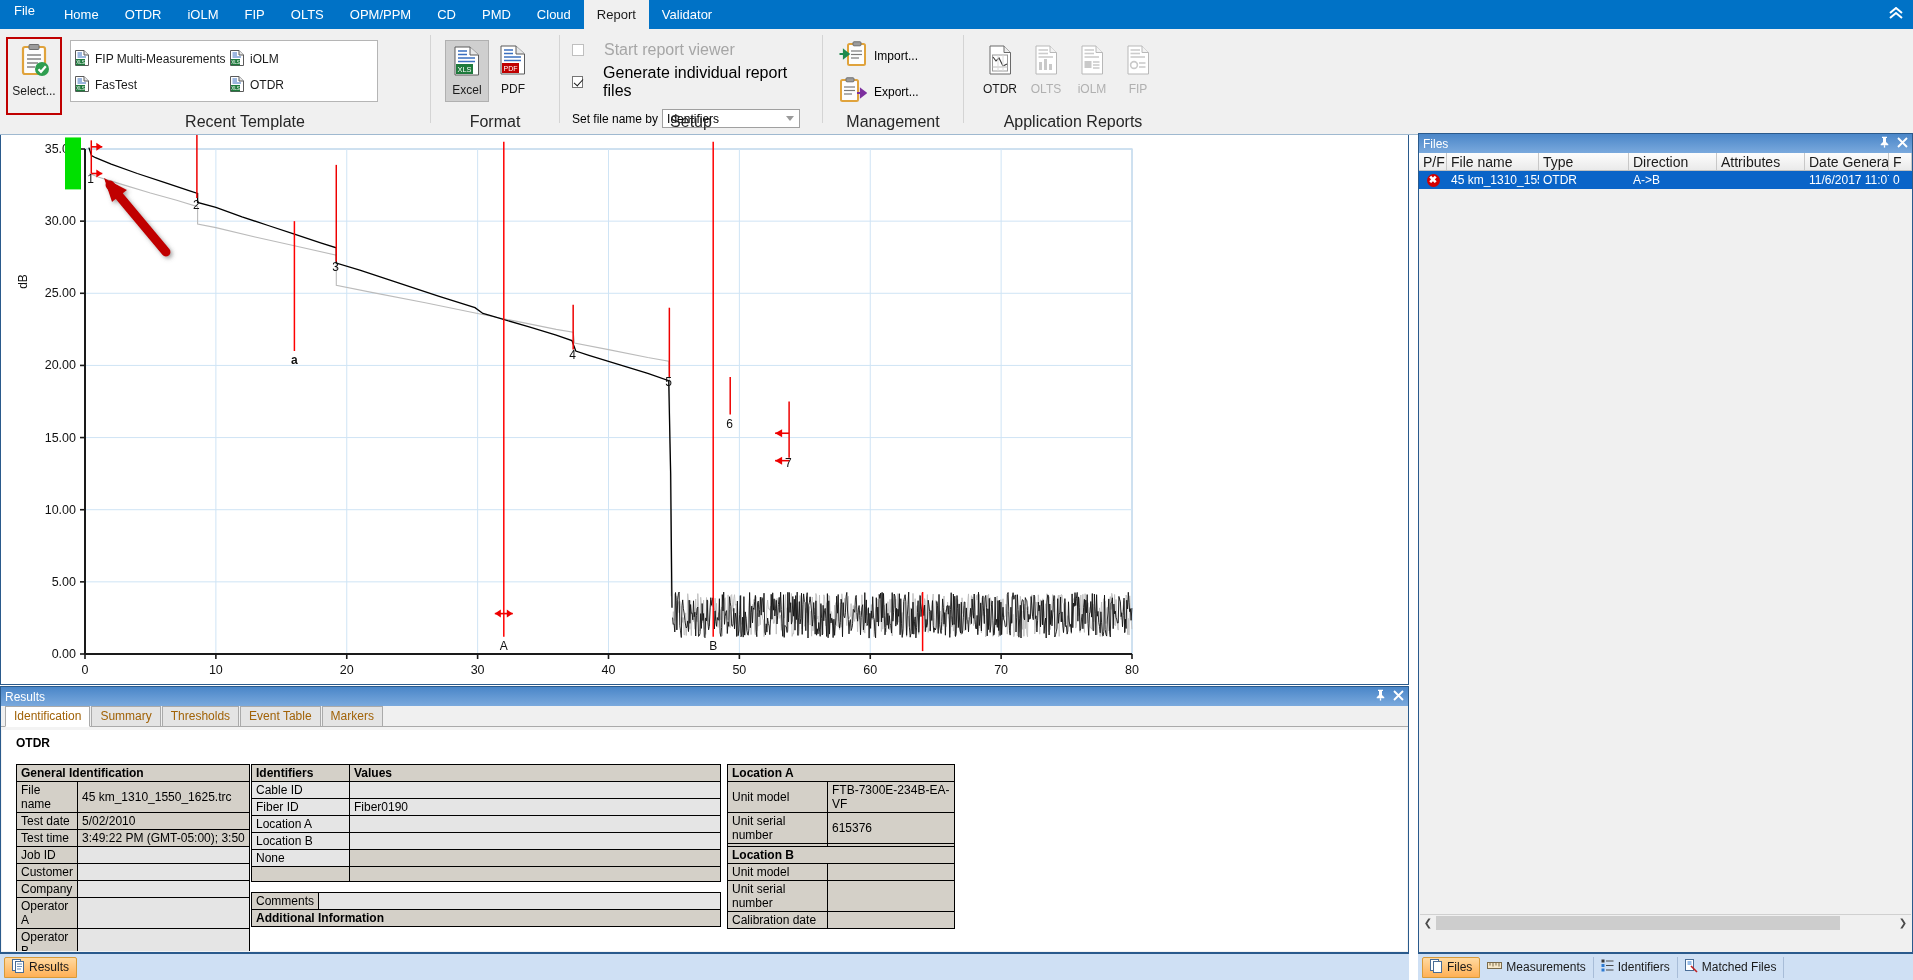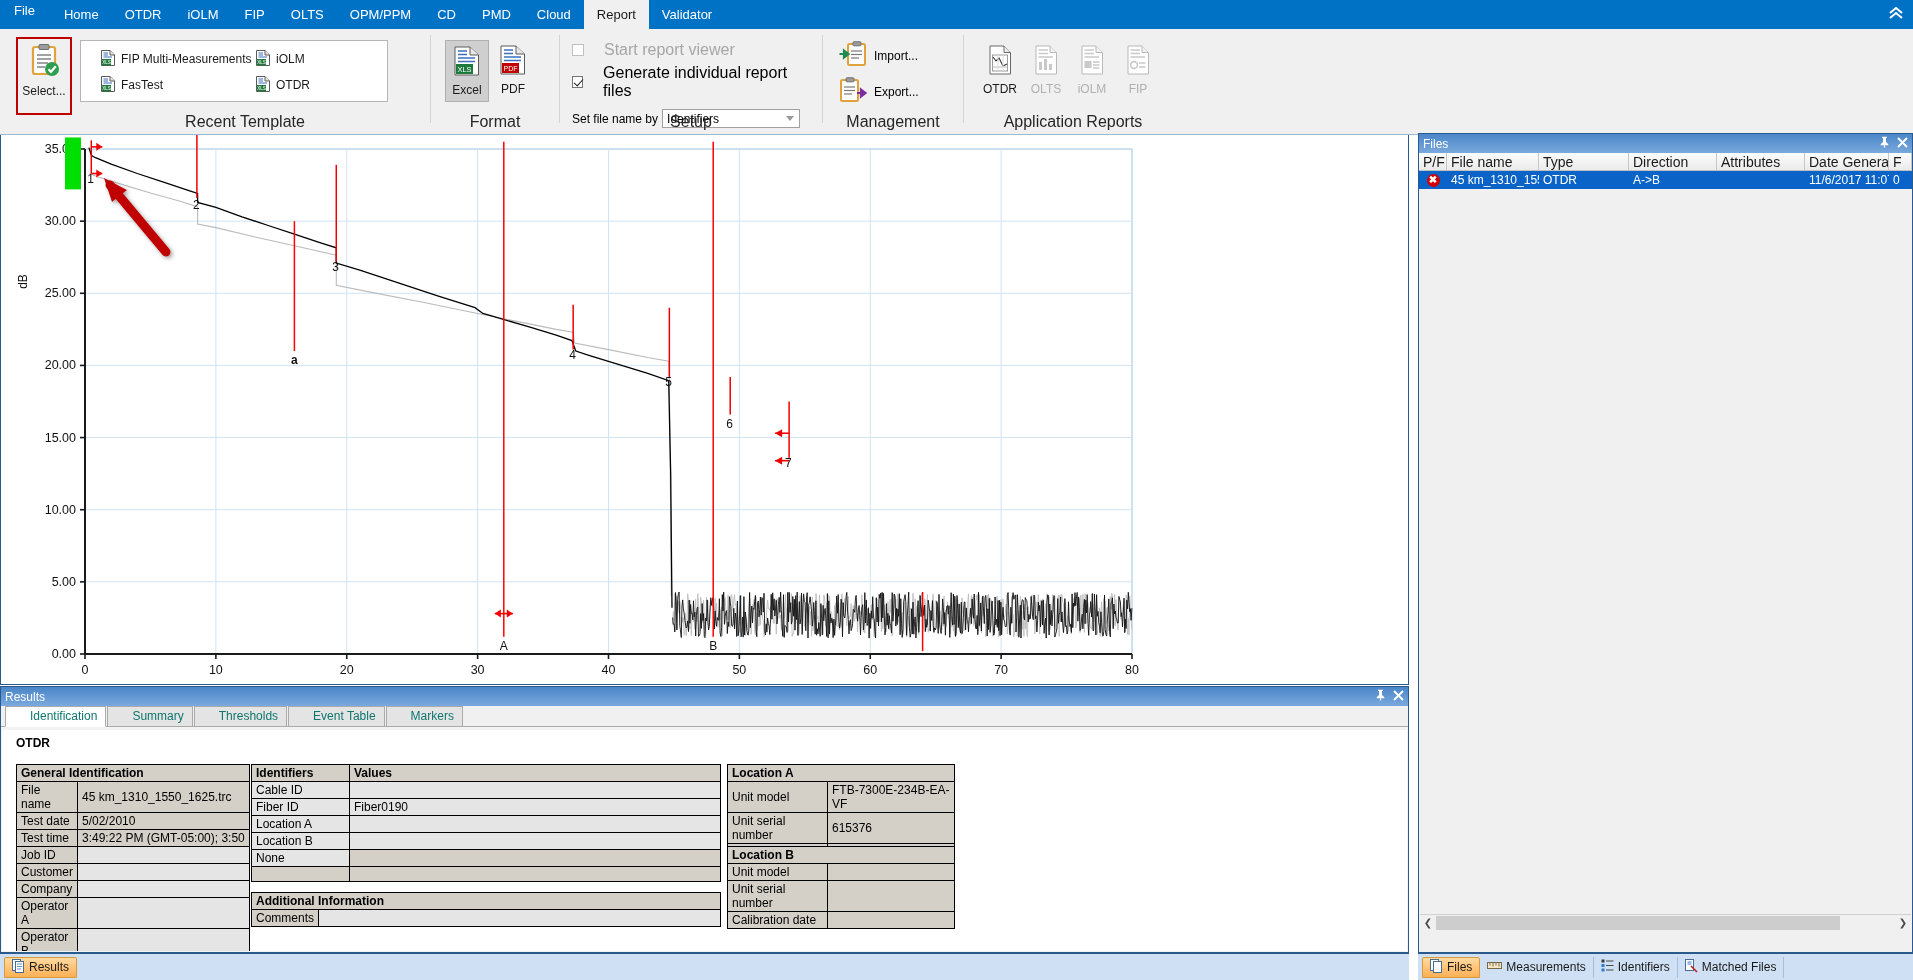--- a/index.html
+++ b/index.html
@@ -45,34 +45,34 @@
     position: absolute; bottom: 2px; left: 0; right: 0;
     text-align: center; font-size: 16px; color: #262626;
   }
   .rgroup-sep {
     width: 1px; background: #d4d4d4; height: 88px; margin-top: 6px;
     align-self: flex-start;
   }
 
   
   .select-btn {
-    width: 56px; margin: 5px 4px 0 16px;
+    width: 56px; margin: 5px 4px 0 6px;
     border: 2px solid #c00000;
     background: #f0f0f0;
     display: flex; flex-direction: column; align-items: center;
     padding-top: 5px; height: 78px;
     box-shadow: 0 0 0 1px #f0f0f0;
   }
   .select-btn .lbl { font-size: 12px; margin-top: 3px; color:#1a1a1a;}
 
   
   .tpl-box {
     border: 1px solid #b5b5b5; background: #ffffff;
     margin: 8px 6px 0 4px; width: 308px; height: 62px;
-    padding: 5px 20px;
+    padding: 5px 4px;
     display: grid; grid-template-columns: 155px 1fr;
     grid-template-rows: 26px 26px; align-content: start;
   }
   .tpl-item { display: flex; align-items: center; gap: 6px; font-size: 12px; color:#1a1a1a;}
 
   
   .fmt-wrap { display:flex; gap:2px; margin: 8px 10px 0 14px; }
   .fmt-btn {
     width: 44px; height: 62px; display:flex; flex-direction:column;
     align-items:center; justify-content:flex-start; padding-top:5px;
@@ -160,22 +160,22 @@
   }
   .ftab.active { background:linear-gradient(#ffd9a0,#ffb055); border:1px solid #d89b3a; border-radius:2px 2px 0 0;}
 
   
   .results-panel {
     position:absolute; left:0; top:686px; width:1409px; height:267px;
     background:#f3f3f3; border:1px solid #2a5a8c;
   }
   .res-tabs { display:flex; height:21px; background:#f0f0f0; padding-left:4px;
               border-bottom:1px solid #aaa; align-items:flex-end; }
-  .res-tab { font-size:12px; padding:2px 8px 3px 24px; border:1px solid #aaa;
-             border-bottom:none; background:#e4e4e4; margin-right:1px; color:#0f766e; }
+  .res-tab { font-size:12px; padding:2px 8px 3px 8px; border:1px solid #aaa;
+             border-bottom:none; background:#e4e4e4; margin-right:1px; color:#a16207; }
   .res-tab.active { background:#ffffff; border-bottom:1px solid #ffffff; margin-bottom:-1px;}
   .res-body { position:absolute; left:1px; right:1px; top:43px; bottom:1px;
               background:#ffffff; overflow:hidden; }
   .res-title { font-size:12px; font-weight:bold; margin:6px 0 0 14px; color:#000; }
 
   table.idtab { border-collapse:collapse; font-size:12px; background:#e5e5e5; }
   table.idtab th {
     background:#d4d0c8; border:1px solid #000; font-weight:bold; text-align:left;
     padding:1px 4px; font-size:12px;
   }
@@ -778,25 +778,25 @@
         <tr>
               <td class="empty-gray"></td>
             <td class="empty-gray"></td>
             </tr>
       </tbody>
         </table>
 
       <table class="idtab tbl-addl">
         <tbody>
             <tr>
-              <th colspan="2">Additional Information</th>
-            </tr>
-        <tr>
               <td class="k" style="width:62px">Comments</td>
             <td></td>
+            </tr>
+        <tr>
+              <th colspan="2">Additional Information</th>
             </tr>
       </tbody>
         </table>
 
       <table class="idtab tbl-la">
         <tbody>
             <tr>
               <th colspan="2">Location A</th>
             </tr>
         <tr>

